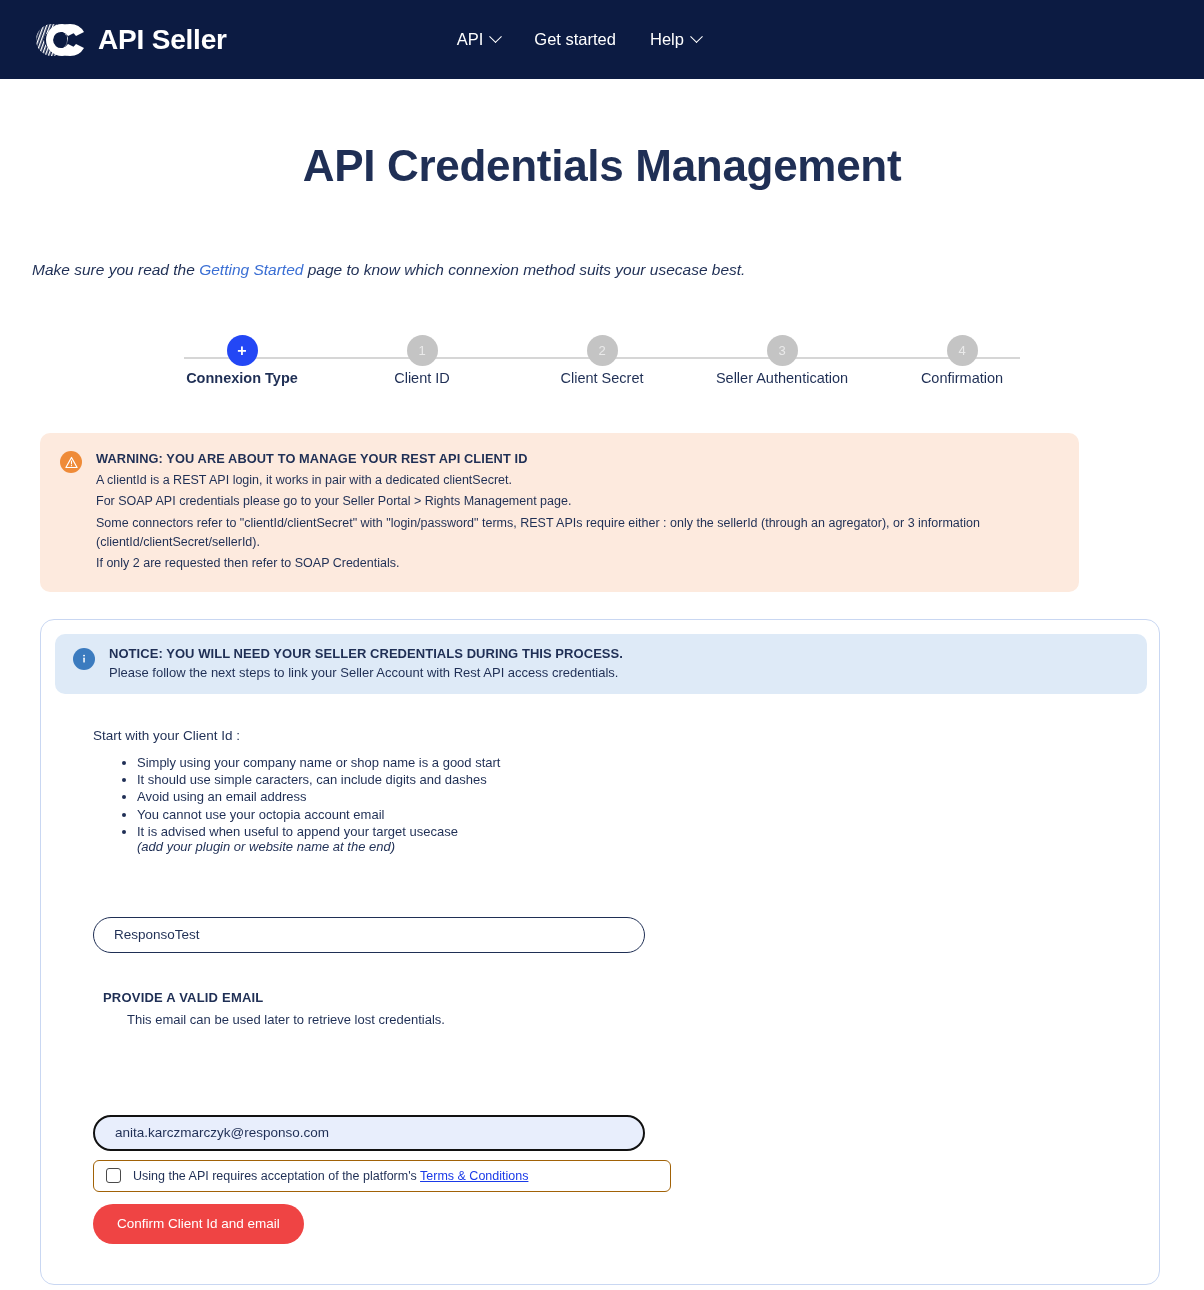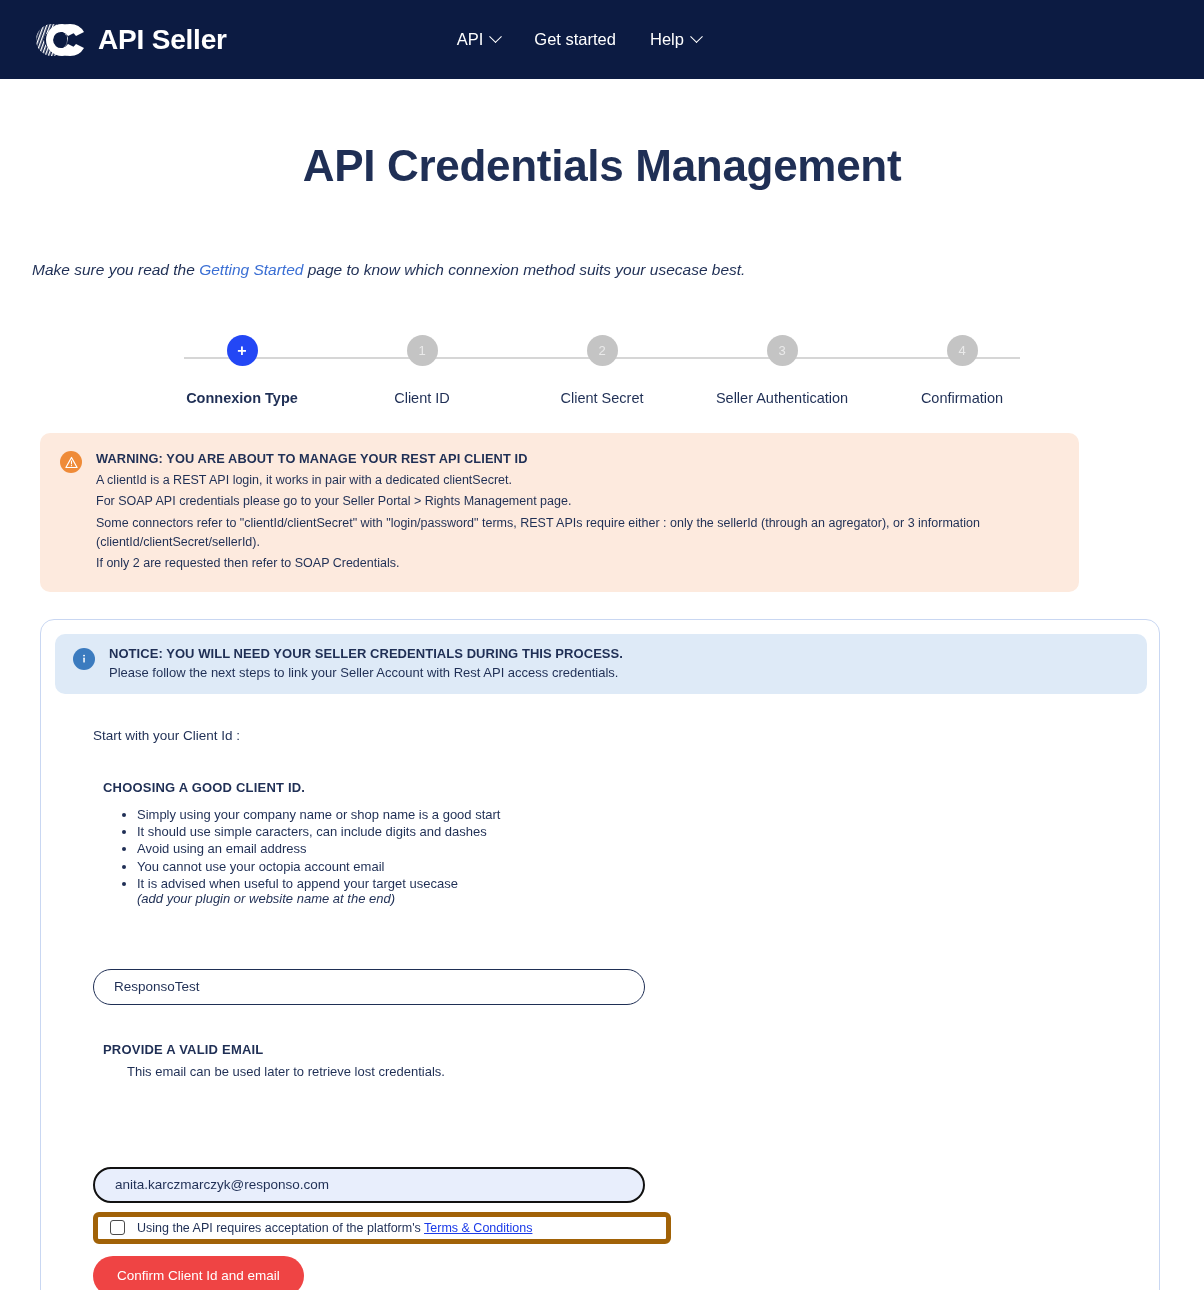--- a/index.html
+++ b/index.html
@@ -129,21 +129,21 @@
     position: relative;
     z-index: 2;
   }
   .step.active .step-dot {
     background: #2347f5;
     color: #ffffff;
     font-size: 16px;
     font-weight: bold;
   }
   .step-label {
-    margin-top: 24px;
+    margin-top: 4px;
     font-size: 14.5px;
     color: #1f2f55;
     white-space: nowrap;
   }
   .step.active .step-label { font-weight: bold; }
 
   
   .alert-warning {
     margin: 18px 0 0 8px;
     width: 1039px;
@@ -257,21 +257,21 @@
   .email-sub {
     margin: 7px 0 0 72px;
     font-size: 13px;
     color: #1f2f55;
   }
 
   .terms-row {
     margin: 9px 0 0 38px;
     width: 578px;
     height: 32px;
-    border: 5px solid #a16207;
+    border: 1px solid #a16207;
     border-radius: 6px;
     display: flex;
     align-items: center;
     padding: 0 12px;
     gap: 12px;
     background: #ffffff;
   }
   .checkbox {
     width: 15px;
     height: 15px;
@@ -392,21 +392,20 @@
         </svg>
       </span>
       <div>
         <div class="notice-title">NOTICE: YOU WILL NEED YOUR SELLER CREDENTIALS DURING THIS PROCESS.</div>
         <div class="notice-p">Please follow the next steps to link your Seller Account with Rest API access credentials.</div>
       </div>
     </div>
 
     <div class="start-line">Start with your Client Id :</div>
 
-    <div class="section-head">CHOOSING A GOOD CLIENT ID.</div>
 
     <ul class="tips">
       <li>Simply using your company name or shop name is a good start</li>
       <li>It should use simple caracters, can include digits and dashes</li>
       <li>Avoid using an email address</li>
       <li>You cannot use your octopia account email</li>
       <li>
         <span>It is advised when useful to append your target usecase</span><br>
         <span class="paren">(add your plugin or website name at the end)</span>
       </li>

